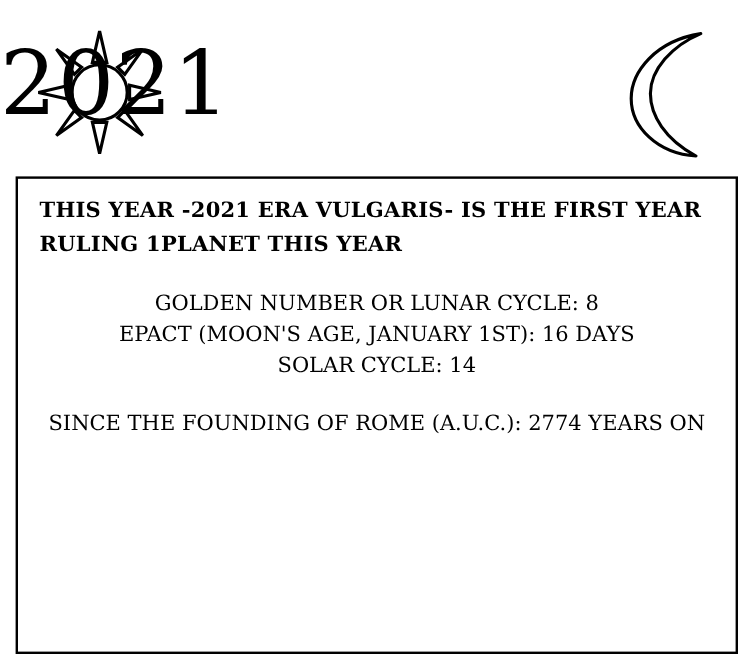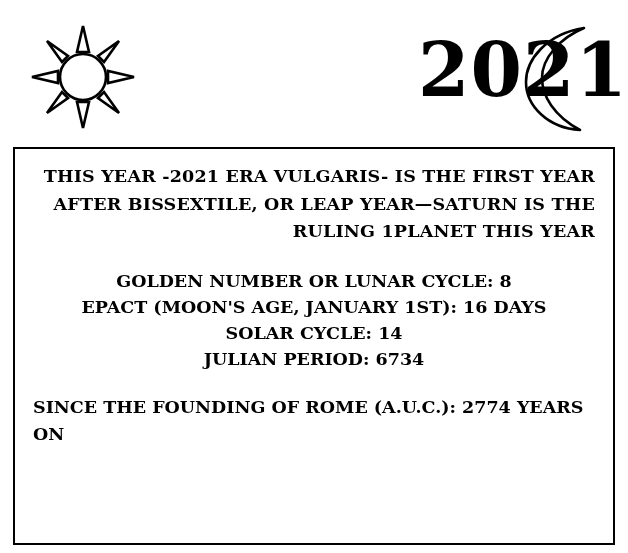--- a/index.html
+++ b/index.html
@@ -44,69 +44,70 @@
     top: 24px;
     width: 92px;
     height: 110px;
   }
 
   .year-title {
     position: absolute;
     left: 0;
     right: 0;
     top: 26px;
-    text-align: right;
+    text-align: left;
     font-family: "DejaVu Serif", serif;
-    font-weight: bold;
+    font-weight: normal;
     font-size: 74px;
     line-height: 88px;
     letter-spacing: 1px;
   }
 
   
   .info-box {
     position: absolute;
     left: 13px;
     top: 147px;
     width: 602px;
     height: 398px;
     border: 2px solid #000000;
     box-sizing: border-box;
     padding: 14px 18px 0 18px;
     overflow: hidden;
   }
 
   .block {
-    text-align: right;
+    text-align: left;
     font-family: "DejaVu Serif", serif;
     font-weight: bold;
     font-size: 17.5px;
     line-height: 27px;
     letter-spacing: 0.2px;
     text-transform: uppercase;
   }
 
   .block.intro {
     font-size: 17.5px;
     line-height: 27.5px;
   }
   .spacer-md { height: 22px; }
 
   .stat-line {
     text-align: center;
     font-family: "DejaVu Serif", serif;
-    font-weight: bold;
+    font-weight: normal;
     font-size: 17.5px;
     line-height: 26px;
     text-transform: uppercase;
   }
 
   .rome-line {
+    text-align: center;
     font-family: "DejaVu Serif", serif;
-    font-weight: bold;
+    font-weight: normal;
     font-size: 17.5px;
     line-height: 27px;
     text-transform: uppercase;
   }
 </style>
 </head>
 <body>
 
 <div class="page">
 
@@ -135,31 +136,29 @@
         <path d="M70 4 C 32 10, 12 36, 12 58 C 12 82, 34 104, 66 106 C 40 92, 28 72, 28 54 C 28 34, 46 14, 70 4 Z" fill="none" stroke="#000" stroke-width="2.6" stroke-linejoin="round"></path>
       </svg>
     </span>
 
   </div>
 
   <div class="info-box">
 
     <div class="block intro">
       <div>This year -2021 Era Vulgaris- is the first year</div>
-      <div>after bissextile, or leap year—Saturn is the</div>
       <div>ruling 1planet this year</div>
     </div>
 
     <div class="spacer-md"></div>
 
     <div class="stats">
       <div class="stat-line">Golden Number or Lunar Cycle: 8</div>
       <div class="stat-line">Epact (Moon's Age, January 1st): 16 days</div>
       <div class="stat-line">Solar Cycle: 14</div>
-      <div class="stat-line">Julian Period: 6734</div>
     </div>
 
     <div class="spacer-md"></div>
 
     <div class="rome">
       <div class="rome-line">Since the Founding of Rome (A.U.C.): 2774 years on</div>
     </div>
 
     <div class="spacer-md"></div>
 

